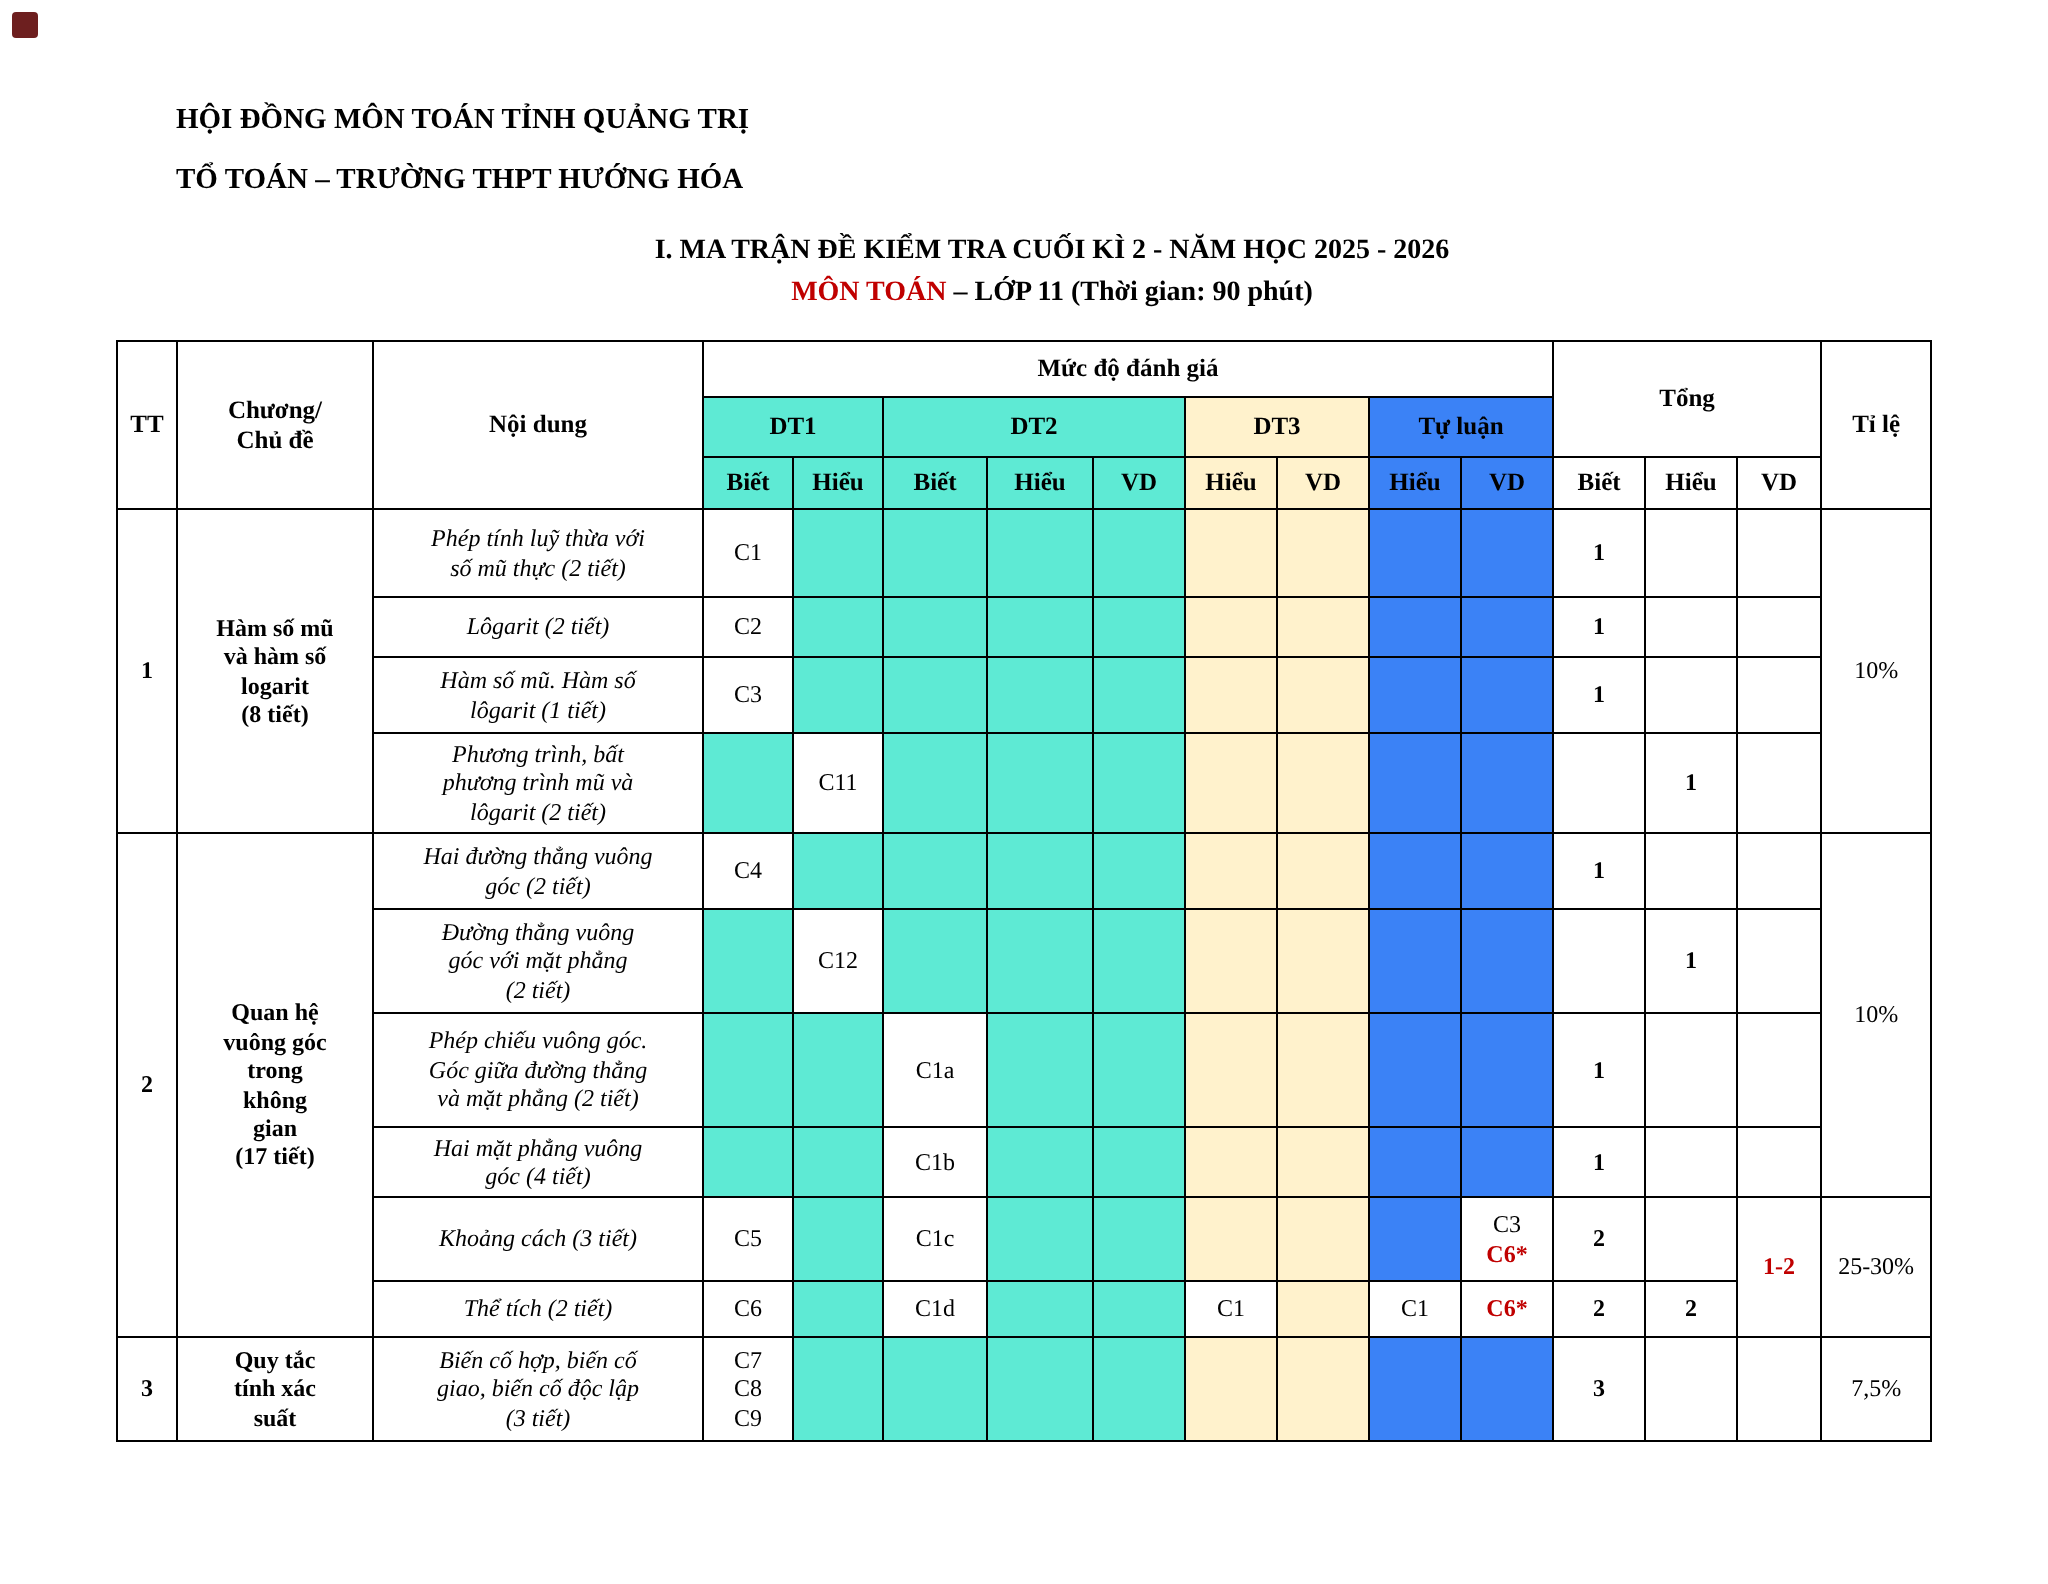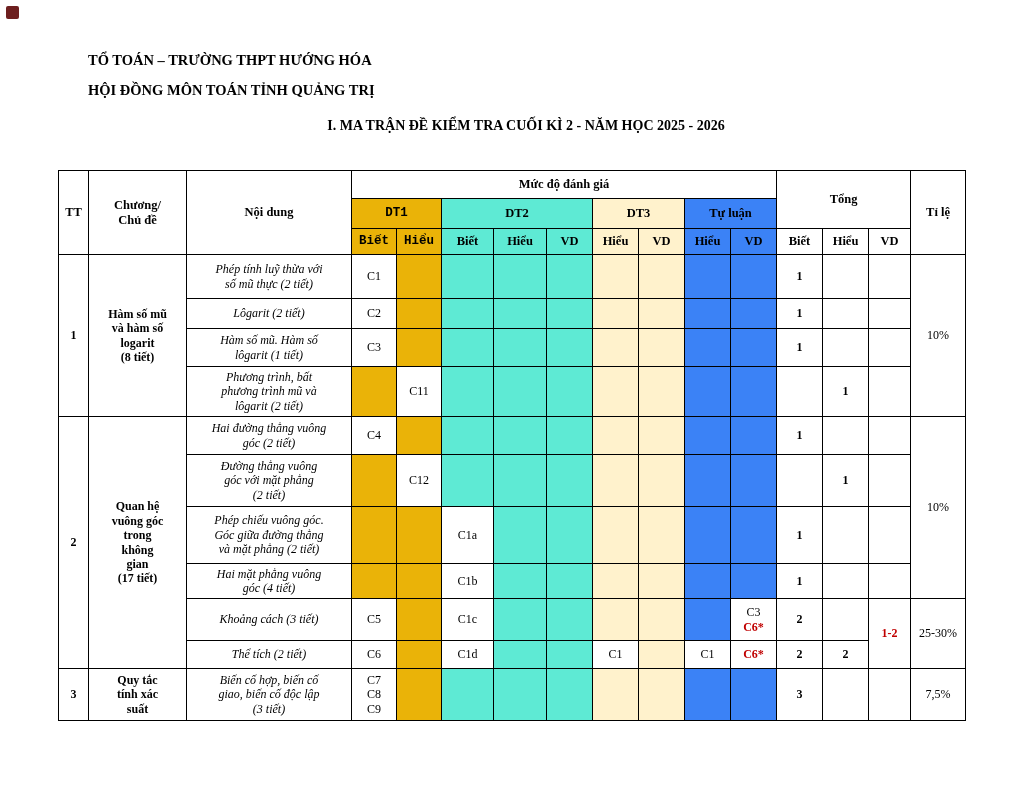--- a/index.html
+++ b/index.html
@@ -19,21 +19,21 @@
   table.matrix {
     position:absolute; left:58px; top:170px;
     border-collapse:collapse; table-layout:fixed; width:907px;
   }
   .matrix th, .matrix td {
     border:1px solid #000; text-align:center; vertical-align:middle;
     padding:0 2px; font-size:12px; line-height:1.2; overflow:hidden;
   }
   .matrix th { font-weight:bold; font-size:12.5px; }
   .preline { white-space:pre-line; }
-  .green  { background:#eab308;font-family:Liberation Mono, monospace; }
+  .green  { background:#5eead4; }
   .blue   { background:#5eead4; }
   .yellow { background:#fff2cc; }
   .gray   { background:#3b82f6; }
   .content { font-style:italic; font-size:12px; }
   .tt, .chapter { font-weight:bold;font-family:Liberation Serif, serif; }
   .total { font-weight:bold; }
   .chapter-h { line-height:2.1; }
   tr.hA { height:28px; } tr.hB { height:30px; } tr.hC { height:26px; }
   tr.r1 { height:44px; } tr.r2 { height:30px; } tr.r3 { height:38px; }
   tr.r4 { height:50px; } tr.r5 { height:38px; } tr.r6 { height:52px; }
@@ -41,26 +41,27 @@
   tr.r10 { height:28px;padding-left:12px; } tr.r11 { height:52px; }
 </style>
 </head>
 <body>
 
 <div class="page">
 
   <div class="corner-mark"></div>
 
   <div class="org-block">
+    <p class="org-line">HỘI ĐỒNG MÔN TOÁN TỈNH QUẢNG TRỊ</p>
     <p class="org-line">TỔ TOÁN – TRƯỜNG THPT HƯỚNG HÓA</p>
-    <p class="org-line">HỘI ĐỒNG MÔN TOÁN TỈNH QUẢNG TRỊ</p>
   </div>
 
   <div class="title-block">
     <div>I. MA TRẬN ĐỀ KIỂM TRA CUỐI KÌ 2 - NĂM HỌC 2025 - 2026</div>
+    <div class="subtitle"><span class="red">MÔN TOÁN</span><span> – LỚP 11 (Thời gian: 90 phút)</span></div>
   </div>
 
   <table class="matrix">
     <colgroup>
       <col style="width:30px">
         <col style="width:98px">
         <col style="width:165px">
       <col style="width:45px">
         <col style="width:45px">
       <col style="width:52px">

